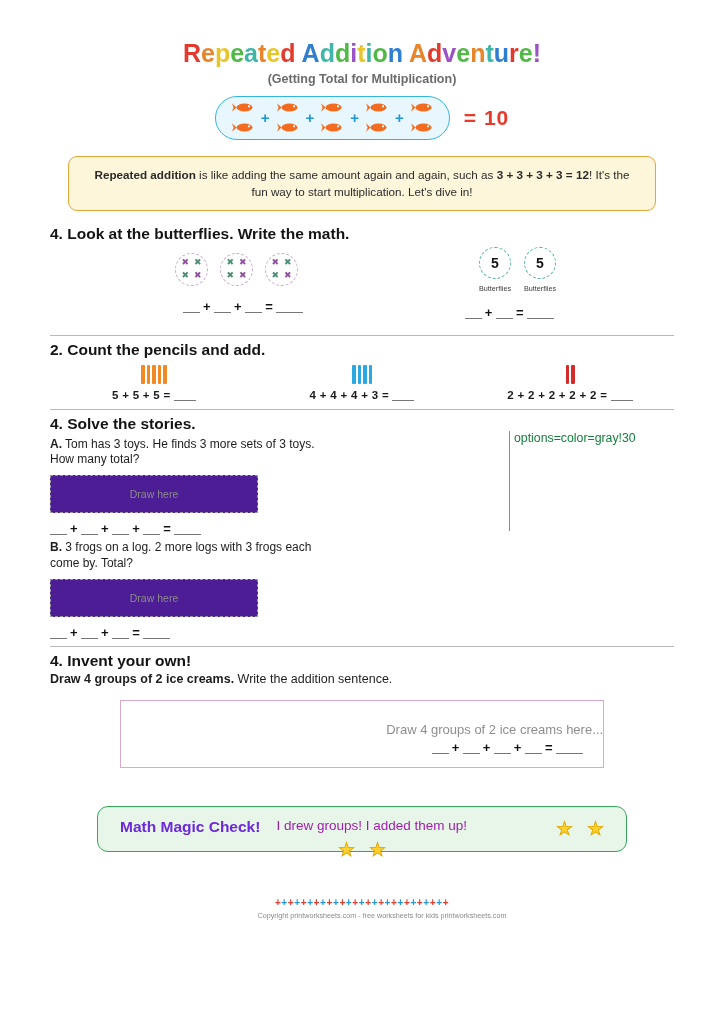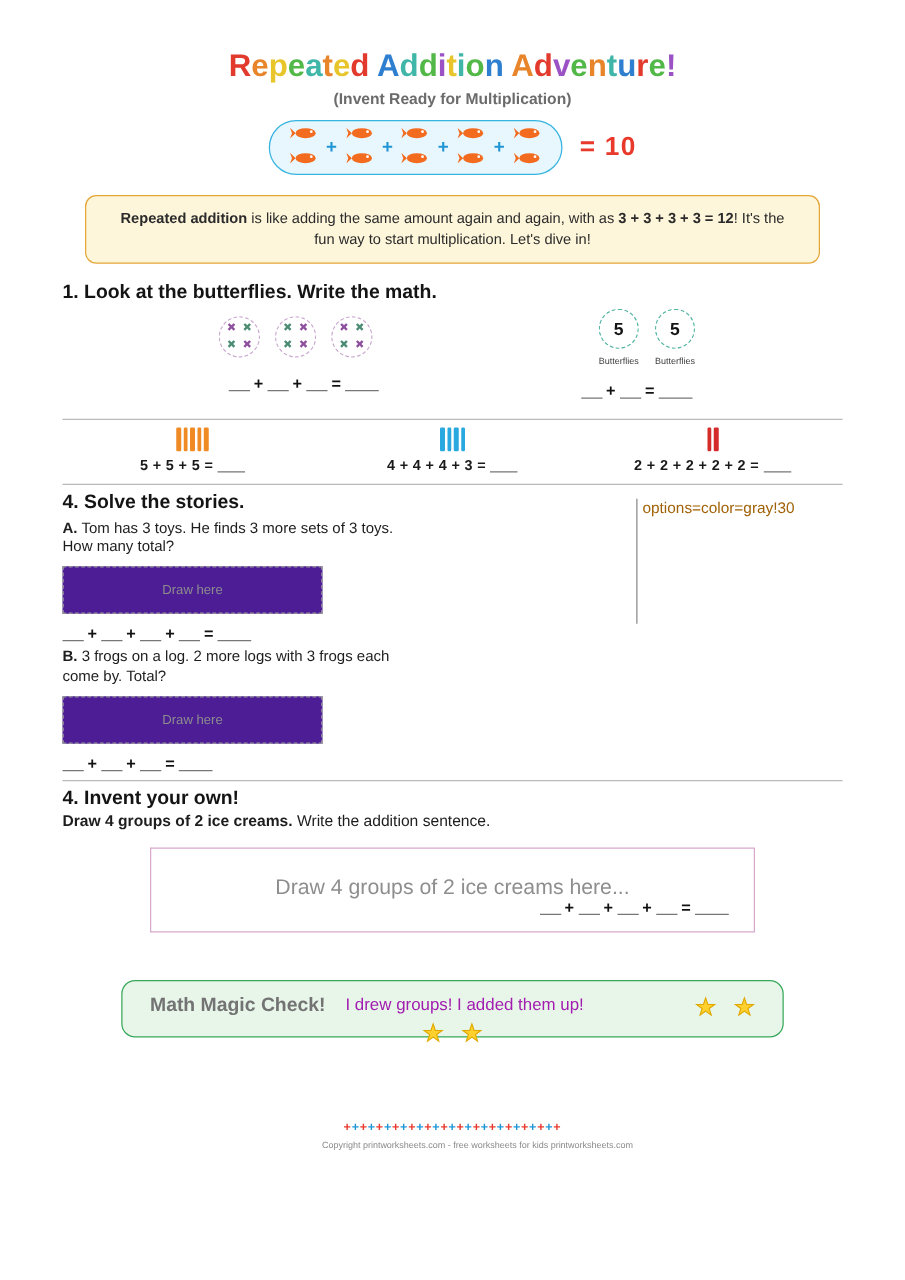--- a/index.html
+++ b/index.html
@@ -255,24 +255,24 @@
     box-sizing: border-box;
   }
   .story-blanks {
     margin-top: 8px;
     font-size: 13px;
     font-weight: bold;
   }
   .artifact {
     position: absolute;
     right: 0px;
-    top: 6px;
+    top: 16px;
     width: 165px;
     font-size: 12.3px;
-    color: #a16207;
+    color: #15803d;
     border-left: 1.4px solid #8a8a8a;
     padding-left: 4px;
     height: 100px;
     box-sizing: border-box;
     white-space: nowrap;
     overflow: visible;
   }
 
   
   .s4-sub {
@@ -286,23 +286,23 @@
     width: 484px;
     height: 68px;
     border: 1.2px solid #d8a9cd;
     box-sizing: border-box;
     position: relative;
     background: #ffffff;
   }
   .invent-hint {
     position: absolute;
     width: 100%;
-    text-align: center;
+    text-align: right;
     top: 21px;
-    font-size: 17px;
+    font-size: 13px;
     color: #8e8e8e;
   }
   .invent-blanks {
     position: absolute;
     right: 20px;
     top: 39px;
     font-size: 13px;
     font-weight: bold;
   }
 
@@ -316,21 +316,21 @@
     border-radius: 11px;
     display: flex;
     align-items: flex-start;
     padding: 9px 18px 9px 22px;
     box-sizing: border-box;
     position: relative;
   }
   .magic-title {
     font-size: 15.5px;
     font-weight: bold;
-    color: #737373;
+    color: #6d28d9;
     white-space: nowrap;
     margin-top: 2px;
     text-align: center;
   }
   .magic-text {
     font-size: 13.5px;
     color: #a21caf;
     margin-left: 16px;
     margin-top: 2px;
     white-space: nowrap;
@@ -378,21 +378,21 @@
     margin-top: 3px;
     padding-left: 40px;
   }
 </style>
 </head>
 <body>
 
 <div class="page">
 
   <div class="title" id="title-host"><span style="color: rgb(226, 59, 46);">R</span><span style="color: rgb(232, 133, 43);">e</span><span style="color: rgb(232, 198, 43);">p</span><span style="color: rgb(82, 184, 72);">e</span><span style="color: rgb(63, 182, 168);">a</span><span style="color: rgb(232, 133, 43);">t</span><span style="color: rgb(232, 198, 43);">e</span><span style="color: rgb(226, 59, 46);">d</span><span style="color: rgb(0, 0, 0);"> </span><span style="color: rgb(47, 127, 208);">A</span><span style="color: rgb(63, 182, 168);">d</span><span style="color: rgb(82, 184, 72);">d</span><span style="color: rgb(154, 82, 196);">i</span><span style="color: rgb(232, 198, 43);">t</span><span style="color: rgb(63, 182, 168);">i</span><span style="color: rgb(82, 184, 72);">o</span><span style="color: rgb(47, 127, 208);">n</span><span style="color: rgb(0, 0, 0);"> </span><span style="color: rgb(232, 133, 43);">A</span><span style="color: rgb(226, 59, 46);">d</span><span style="color: rgb(154, 82, 196);">v</span><span style="color: rgb(82, 184, 72);">e</span><span style="color: rgb(232, 133, 43);">n</span><span style="color: rgb(63, 182, 168);">t</span><span style="color: rgb(47, 127, 208);">u</span><span style="color: rgb(226, 59, 46);">r</span><span style="color: rgb(82, 184, 72);">e</span><span style="color: rgb(154, 82, 196);">!</span></div>
-  <div class="subtitle">(Invent Ready for Multiplication)</div>
+  <div class="subtitle">(Getting Total for Multiplication)</div>
 
   <div class="fish-row-wrap">
     <div class="fish-capsule" id="fish-host">
         <div class="fish-group">
           <span><svg width="22" height="11" viewBox="0 0 22 11">
               <path d="M4.5 5.5 L0 1.2 L1.6 5.5 L0 9.8 Z" fill="#f26b1f"></path>
               <ellipse cx="12.5" cy="5.5" rx="8" ry="4" fill="#f26b1f"></ellipse>
               <circle cx="17" cy="4.3" r="1.1" fill="#ffffff"></circle>
             </svg></span>
           <span><svg width="22" height="11" viewBox="0 0 22 11">
@@ -451,25 +451,25 @@
               <path d="M4.5 5.5 L0 1.2 L1.6 5.5 L0 9.8 Z" fill="#f26b1f"></path>
               <ellipse cx="12.5" cy="5.5" rx="8" ry="4" fill="#f26b1f"></ellipse>
               <circle cx="17" cy="4.3" r="1.1" fill="#ffffff"></circle>
             </svg></span>
         </div>
       </div>
     <div class="eq-total">= 10</div>
   </div>
 
   <div class="info-box">
-    <b>Repeated addition</b><span> is like adding the same amount again and again, with as </span><b>3 + 3 + 3 + 3 = 12</b><span>! It's the fun way to start multiplication. Let's dive in!</span>
+    <b>Repeated addition</b><span> is like adding the same amount again and again, such as </span><b>3 + 3 + 3 + 3 = 12</b><span>! It's the fun way to start multiplication. Let's dive in!</span>
   </div>
 
   <div class="sec1">
-    <div class="section-head">1. Look at the butterflies. Write the math.</div>
+    <div class="section-head">4. Look at the butterflies. Write the math.</div>
     <div class="bf-area">
       <div class="bf-groups" id="bf-host">
           <div class="bf-group">
             <span class="bf p">✖</span>
             <span class="bf g">✖</span>
             <span class="bf g">✖</span>
             <span class="bf p">✖</span>
           </div>
           <div class="bf-group">
             <span class="bf g">✖</span>
@@ -494,20 +494,21 @@
             <div class="cc-ring">5</div>
             <div class="cc-label">Butterflies</div>
           </div>
         </div>
       <div class="blanks cc-eq" id="cc-eq-host"><span class="bl"></span><span class="op">+</span><span class="bl"></span><span class="op">=</span><span class="bl wide"></span></div>
     </div>
     <hr class="rule">
   </div>
 
   <div>
+    <div class="section-head">2. Count the pencils and add.</div>
     <div class="pencil-row" id="pencil-host">
         <div class="pencil-cell">
           <div class="pencils">
             <div class="pencil" style="background: rgb(240, 138, 37);"></div>
             <div class="pencil" style="background: rgb(240, 138, 37);"></div>
             <div class="pencil" style="background: rgb(240, 138, 37);"></div>
             <div class="pencil" style="background: rgb(240, 138, 37);"></div>
             <div class="pencil" style="background: rgb(240, 138, 37);"></div>
           </div>
           <div class="pencil-eq"><span>5 + 5 + 5 = </span><span class="bl"></span></div>

